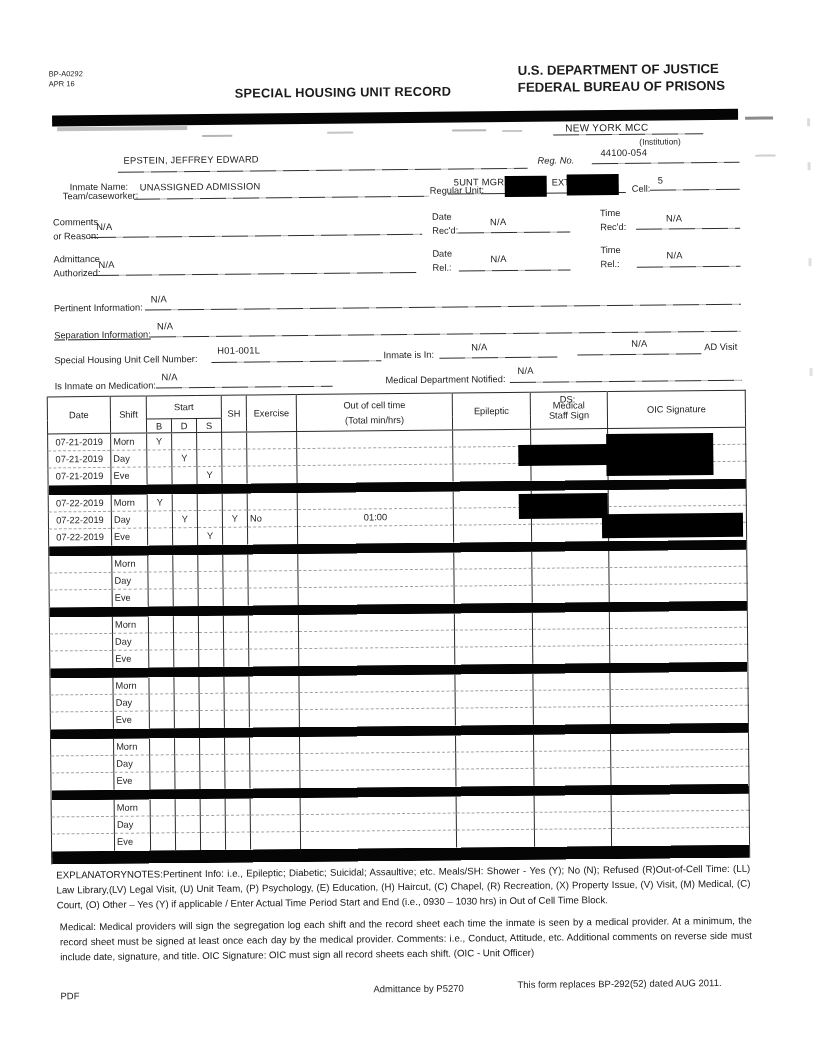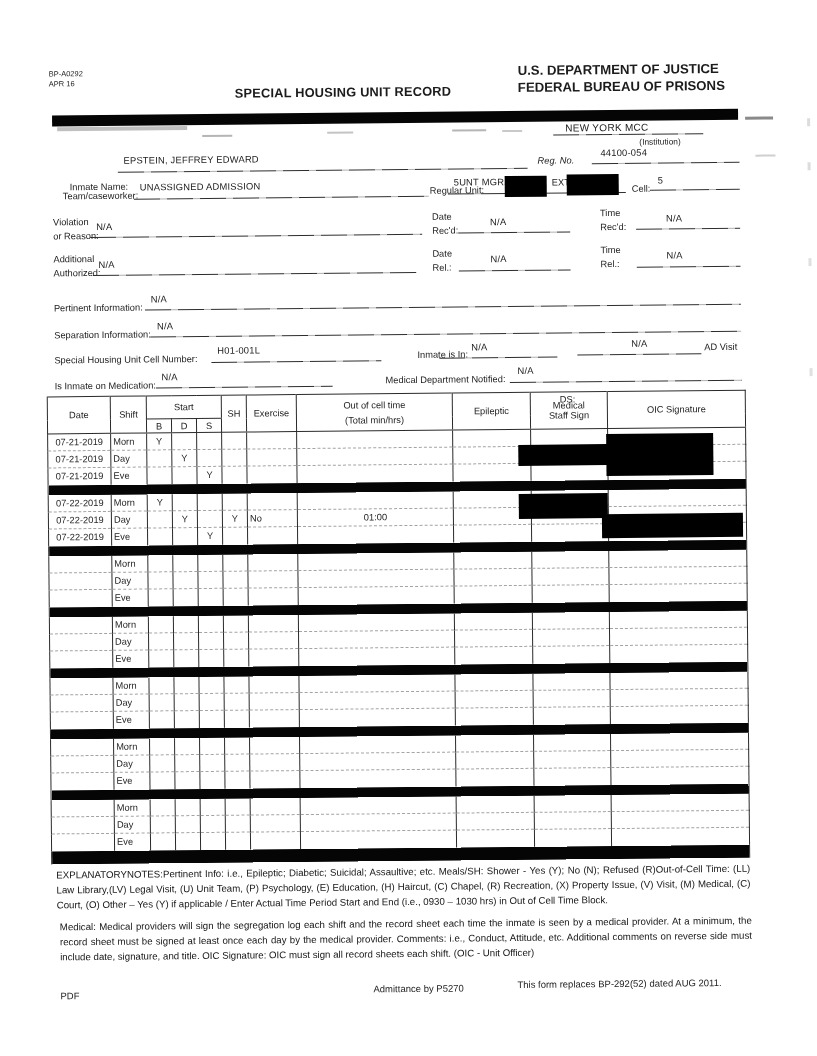--- a/index.html
+++ b/index.html
@@ -82,68 +82,68 @@
   <div class="abs val" style="left:456px;top:177px;">5UNT MGR.</div>
   <div class="abs fline" style="left:450px;top:194px;width:178px;"></div>
   <div class="redact" style="left:507px;top:177px;width:42px;height:21px;"></div>
   <div class="abs lbl" style="left:554px;top:179px;">EXT</div>
   <div class="redact" style="left:569px;top:176px;width:52px;height:21px;"></div>
   <div class="abs lbl" style="left:634px;top:186px;">Cell:</div>
   <div class="abs val" style="left:660px;top:177px;">5</div>
   <div class="abs fline" style="left:652px;top:192px;width:90px;"></div>
 
   <div class="abs lbl2" style="left:55px;top:212px;">
-    <div>Violation</div>
+    <div>Comments</div>
     <div>or Reason:</div>
   </div>
   <div class="abs val" style="left:98px;top:218px;">N/A</div>
   <div class="abs fline" style="left:92px;top:234px;width:332px;"></div>
   <div class="abs lbl2" style="left:434px;top:210px;">
     <div>Date</div>
     <div>Rec'd:</div>
   </div>
   <div class="abs val" style="left:492px;top:217px;">N/A</div>
   <div class="abs fline" style="left:460px;top:233px;width:112px;"></div>
   <div class="abs lbl2" style="left:602px;top:208px;">
     <div>Time</div>
     <div>Rec'd:</div>
   </div>
   <div class="abs val" style="left:668px;top:215px;">N/A</div>
   <div class="abs fline" style="left:638px;top:231px;width:104px;"></div>
 
   <div class="abs lbl2" style="left:55px;top:249px;">
-    <div>Additional</div>
+    <div>Admittance</div>
     <div>Authorized:</div>
   </div>
   <div class="abs val" style="left:100px;top:256px;">N/A</div>
   <div class="abs fline" style="left:94px;top:272px;width:324px;"></div>
   <div class="abs lbl2" style="left:434px;top:247px;">
     <div>Date</div>
     <div>Rel.:</div>
   </div>
   <div class="abs val" style="left:492px;top:254px;">N/A</div>
   <div class="abs fline" style="left:460px;top:271px;width:112px;"></div>
   <div class="abs lbl2" style="left:602px;top:245px;">
     <div>Time</div>
     <div>Rel.:</div>
   </div>
   <div class="abs val" style="left:668px;top:252px;">N/A</div>
   <div class="abs fline" style="left:638px;top:269px;width:104px;"></div>
 
   <div class="abs lbl" style="left:55px;top:300px;">Pertinent Information:</div>
   <div class="abs val" style="left:152px;top:291px;">N/A</div>
   <div class="abs fline" style="left:146px;top:307px;width:596px;"></div>
-  <div class="abs lbl" style="left:55px;top:327px;">Separation Information:</div>
+  <div class="abs lbl" style="left:55px;top:327px;text-decoration:underline;">Separation Information:</div>
   <div class="abs val" style="left:158px;top:318px;">N/A</div>
   <div class="abs fline" style="left:151px;top:334px;width:591px;"></div>
 
   <div class="abs lbl" style="left:55px;top:352px;">Special Housing Unit Cell Number:</div>
   <div class="abs val" style="left:218px;top:343px;">H01-001L</div>
   <div class="abs fline" style="left:212px;top:360px;width:170px;"></div>
-  <div class="abs lbl" style="left:384px;top:350px;margin-left:34px;">Inmate is In:</div>
+  <div class="abs lbl" style="left:384px;top:350px;">Inmate is In:</div>
   <div class="abs val" style="left:472px;top:342px;">N/A</div>
   <div class="abs fline" style="left:440px;top:358px;width:118px;"></div>
   <div class="abs lbl" style="left:560px;top:348px;margin-top:48px;">DS:</div>
   <div class="abs val" style="left:632px;top:340px;">N/A</div>
   <div class="abs fline" style="left:578px;top:356px;width:124px;"></div>
   <div class="abs lbl" style="left:705px;top:345px;">AD Visit</div>
 
   <div class="abs lbl" style="left:55px;top:378px;">Is Inmate on Medication:</div>
   <div class="abs val" style="left:162px;top:369px;">N/A</div>
   <div class="abs fline" style="left:156px;top:385px;width:177px;"></div>

